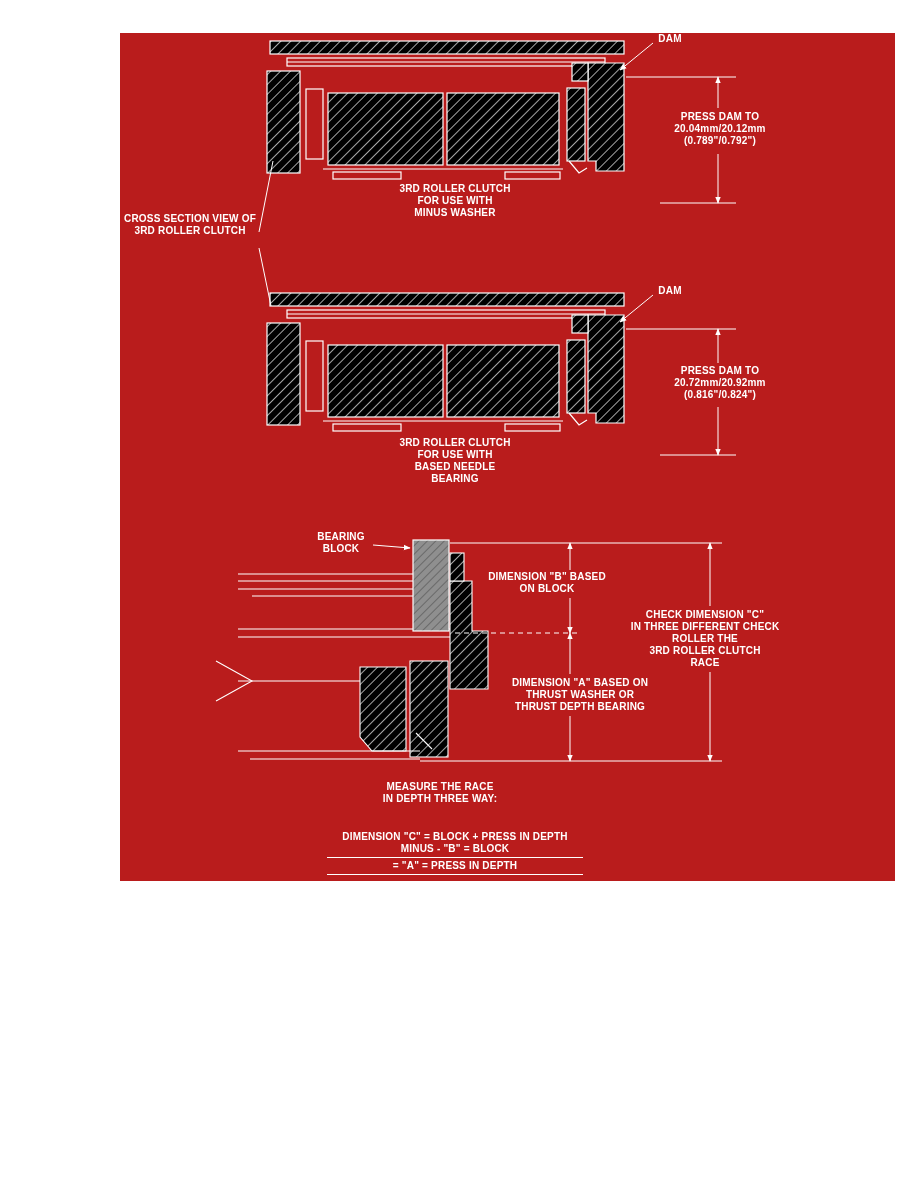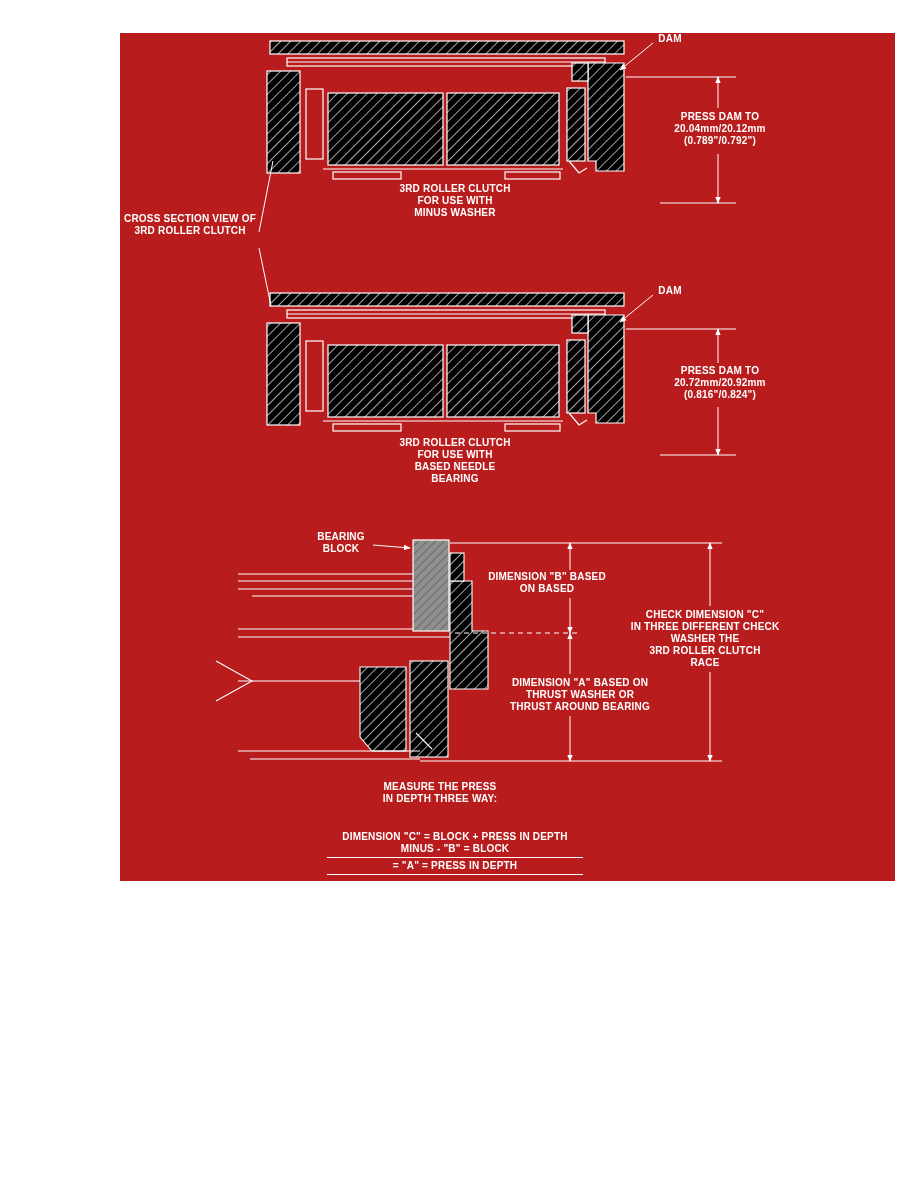--- a/index.html
+++ b/index.html
@@ -145,39 +145,39 @@
       <div>BEARING</div>
     </div>
 
     <div class="lbl" style="left:221px;top:498px">
       <div>BEARING</div>
       <div>BLOCK</div>
     </div>
 
     <div class="lbl" style="left:427px;top:538px">
       <div>DIMENSION "B" BASED</div>
-      <div>ON BASED</div>
+      <div>ON BLOCK</div>
     </div>
 
     <div class="lbl" style="left:585px;top:576px">
       <div>CHECK DIMENSION "C"</div>
       <div>IN THREE DIFFERENT CHECK</div>
-      <div>WASHER THE</div>
+      <div>ROLLER THE</div>
       <div>3RD ROLLER CLUTCH</div>
       <div>RACE</div>
     </div>
 
     <div class="lbl" style="left:460px;top:644px">
       <div>DIMENSION "A" BASED ON</div>
       <div>THRUST WASHER OR</div>
-      <div>THRUST AROUND BEARING</div>
+      <div>THRUST DEPTH BEARING</div>
     </div>
 
     <div class="lbl" style="left:320px;top:748px">
-      <div>MEASURE THE PRESS</div>
+      <div>MEASURE THE RACE</div>
       <div>IN DEPTH THREE WAY:</div>
     </div>
 
     <div class="lbl formula" style="left:335px;top:798px">
       <div>DIMENSION "C" = BLOCK + PRESS IN DEPTH</div>
       <div>MINUS - "B" = BLOCK</div>
       <div class="rule rule2">= "A" = PRESS IN DEPTH</div>
     </div>
 
   </div>

